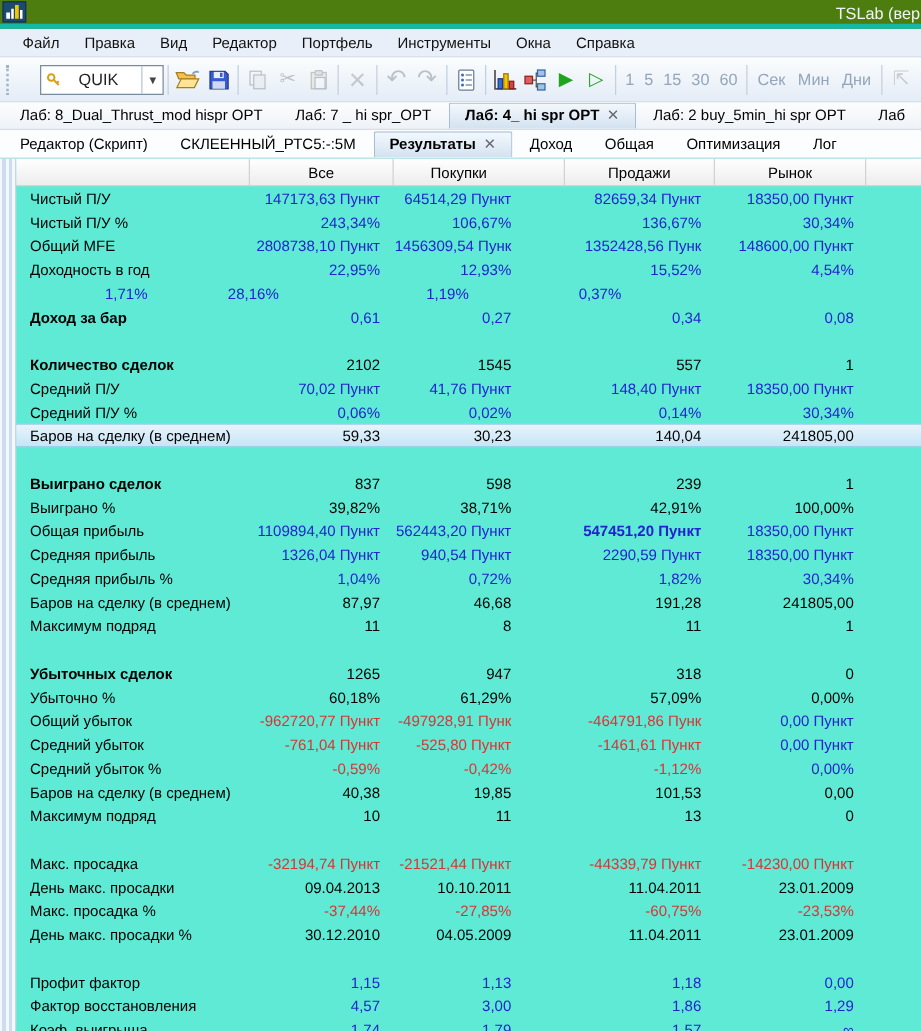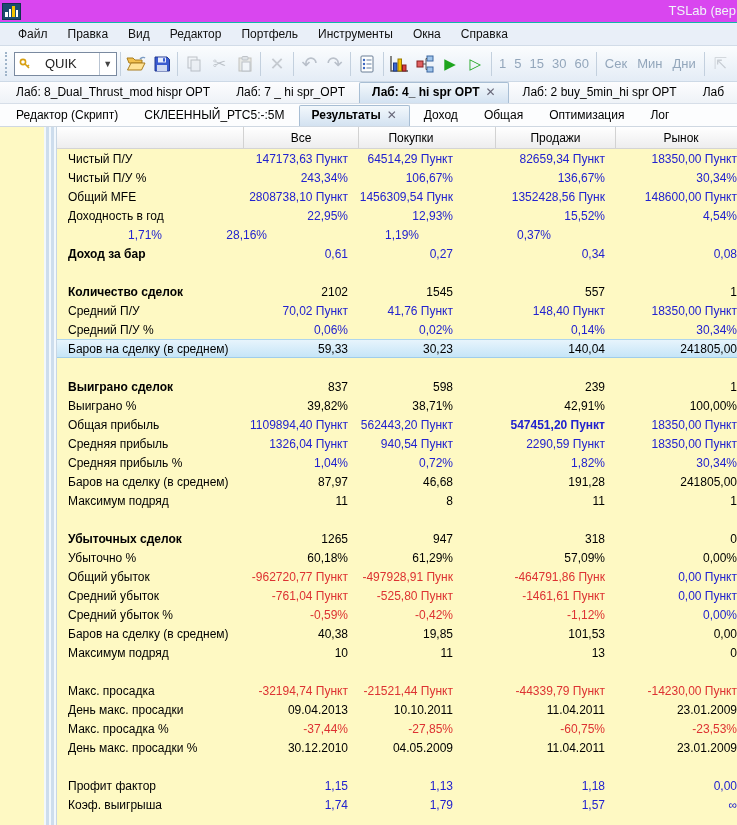--- a/index.html
+++ b/index.html
@@ -2,64 +2,64 @@
 <html><head>
 <meta charset="utf-8">
 <style>
   * { margin:0; padding:0; box-sizing:border-box; }
   html,body { width:737px; height:825px; overflow:hidden; }
   body { font-family:"Liberation Sans", sans-serif; font-size:12px; color:#000; background:#f4f4f4; }
 
   .window { width:737px; height:825px; display:flex; flex-direction:column; }
 
   
-  .titlebar { height:23px; background:#d946ef; display:flex; align-items:center; position:relative; flex:0 0 auto; border-bottom:1px solid #14b8a6; }
+  .titlebar { height:23px; background:#4d7c0f; display:flex; align-items:center; position:relative; flex:0 0 auto; border-bottom:4px solid #14b8a6; }
   .app-icon { width:19px; height:17px; margin-left:2px; background:#1c4a70; border:1px solid #10344f; display:flex; align-items:flex-end; justify-content:center; gap:1px; padding:2px 2px; }
   .app-icon i { display:block; width:3px; }
   .title-text { position:absolute; right:1px; top:3px; color:#f0f4f9; font-size:13px; white-space:nowrap; }
 
   
   .menubar { height:23px; background:#e9eff8; display:flex; align-items:center; padding-left:8px; border-bottom:1px solid #d2dce8; flex:0 0 auto; }
   .menu-item { padding:3px 10px; color:#111; cursor:default; }
 
   
   .toolbar { height:36px; background:linear-gradient(180deg,#fbfdfe,#e4ecf6); display:flex; align-items:center; padding:0 4px; border-bottom:1px solid #cdd9e6; flex:0 0 auto; }
   .grip { width:5px; height:24px; margin:0 4px 0 1px; border-left:2px dotted #9fb4c9; }
-  .combo { height:24px; width:105px; background:#fff; border:1px solid #7a8aa0; display:flex; align-items:center; padding-left:18px; position:relative; }
+  .combo { height:24px; width:105px; background:#fff; border:1px solid #7a8aa0; display:flex; align-items:center; padding-left:18px; position:relative;margin-left:18px; }
   .combo .key { position:absolute; left:18px; }
   .combo .combo-label { margin-left:18px; font-size:13px; color:#222; }
   .combo .dd { margin-left:auto; width:17px; height:22px; border-left:1px solid #b9c4d2; display:flex; align-items:center; justify-content:center; color:#444; font-size:9px; }
   .tbtn { width:26px; height:26px; display:flex; align-items:center; justify-content:center; border-radius:3px; }
   .tbtn svg { display:block; }
   .tbtn.disabled { opacity:.38; filter:grayscale(70%); }
   .tsep { width:1px; height:24px; background:#c3d0de; margin:0 3px; }
   .glyph { font-size:16px; line-height:1; }
   .tf-num { color:#93a6bb; font-size:13px; padding:0 4px; }
   .tf-unit { color:#93a6bb; font-size:13px; padding:0 5px; }
   .play { font-size:15px; }
 
   
   .labtabs { height:22px; background:linear-gradient(180deg,#fdfdfe,#eef2f7); display:flex; align-items:flex-end; padding-left:4px; gap:2px; border-bottom:1px solid #d6dee8; flex:0 0 auto; overflow:hidden; }
   .doctabs { height:23px; background:#fcfdfe; display:flex; align-items:flex-end; padding-left:4px; gap:2px; border-bottom:1px solid #cfd8e2; flex:0 0 auto; overflow:hidden; }
   .tab { padding:3px 12px 4px 12px; white-space:nowrap; color:#000; display:flex; align-items:center; gap:6px; }
   .tab.active { background:linear-gradient(180deg,#f3f8fc,#d3e2f1); border:1px solid #a8bed4; border-bottom:none; border-radius:2px 2px 0 0; font-weight:bold; padding-top:2px; }
   .tab .close-x { color:#667; font-weight:normal; font-size:12px; cursor:default; }
 
   
-  .content { flex:1 1 auto; display:flex; background:#fef9c3; overflow:hidden;padding-left:44px; }
+  .content { flex:1 1 auto; display:flex; background:#5eead4; overflow:hidden; }
   .left-strip { width:13px; flex:0 0 auto; background:repeating-linear-gradient(90deg,#f2f8fd 0 2px,#cddded 2px 5px); border-right:1px solid #c8d6e4; }
   .table-wrap { flex:1 1 auto; display:flex; flex-direction:column; }
   .thead { height:22px; flex:0 0 auto; display:flex; background:linear-gradient(180deg,#ffffff,#ededee); border-bottom:1px solid #d4d4d4; }
   .th-label { width:186px; flex:0 0 auto; }
   .th { text-align:center; font-size:12px; color:#000; padding-top:4px; border-left:1px solid #d2d2d2; }
   .th:last-child { border-right:1px solid #d2d2d2; }
   .c0 { width:115px; flex:0 0 auto; }
   .c1 { width:105px; flex:0 0 auto; }
   .c2 { width:120px; flex:0 0 auto;margin-left:32px; }
-  .c3 { width:132px; flex:0 0 auto; }
+  .c3 { width:122px; flex:0 0 auto; }
   .tbody { flex:1 1 auto; }
   .trow { height:19px; display:flex; align-items:center; }
   .trow.highlight { background:linear-gradient(180deg,#e7f4fc,#c6e5f7); border-top:1px solid #aed6ee; border-bottom:1px solid #9fcdea; }
   .tspacer { height:19px; }
   .cell-label { width:186px; flex:0 0 auto; padding-left:11px; white-space:nowrap; overflow:hidden; }
   .cell-label.bold { font-weight:bold; }
   .cell-val { text-align:right; padding-right:10px; white-space:nowrap; overflow:hidden; }
 </style>
 </head>
 <body>
@@ -452,20 +452,27 @@
           </div>
           <div class="tspacer"></div>
           <div class="trow">
             <div class="cell-label">Профит фактор</div>
             <div class="cell-val c0" style="color: rgb(34, 34, 207);">1,15</div>
             <div class="cell-val c1" style="color: rgb(34, 34, 207);">1,13</div>
             <div class="cell-val c2" style="color: rgb(34, 34, 207);">1,18</div>
             <div class="cell-val c3" style="color: rgb(34, 34, 207);">0,00</div>
           </div>
           <div class="trow">
+            <div class="cell-label">Фактор восстановления</div>
+            <div class="cell-val c0" style="color: rgb(34, 34, 207);">4,57</div>
+            <div class="cell-val c1" style="color: rgb(34, 34, 207);">3,00</div>
+            <div class="cell-val c2" style="color: rgb(34, 34, 207);">1,86</div>
+            <div class="cell-val c3" style="color: rgb(34, 34, 207);">1,29</div>
+          </div>
+          <div class="trow">
             <div class="cell-label">Коэф. выигрыша</div>
             <div class="cell-val c0" style="color: rgb(34, 34, 207);">1,74</div>
             <div class="cell-val c1" style="color: rgb(34, 34, 207);">1,79</div>
             <div class="cell-val c2" style="color: rgb(34, 34, 207);">1,57</div>
             <div class="cell-val c3" style="color: rgb(34, 34, 207);">∞</div>
           </div>
         </div>
     </div>
   </div>
 

